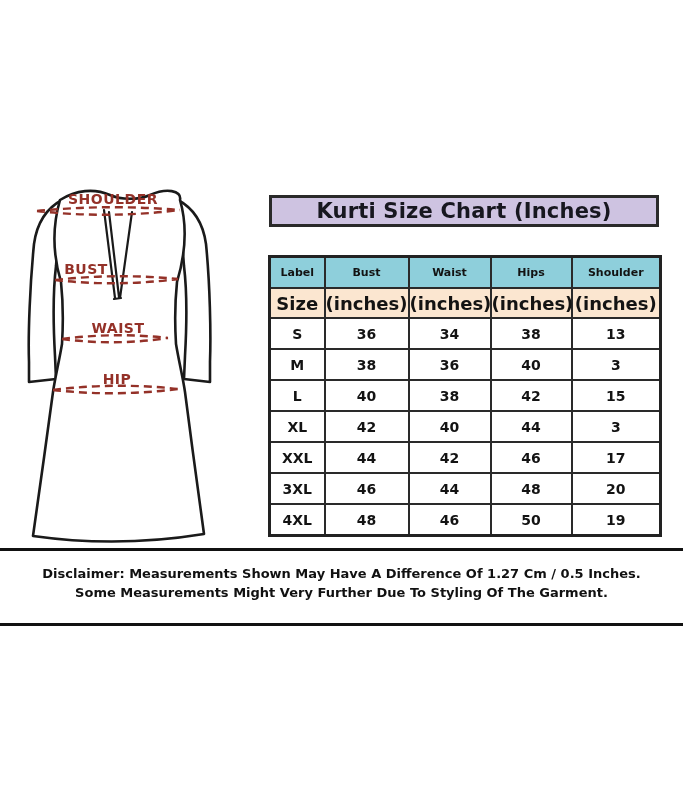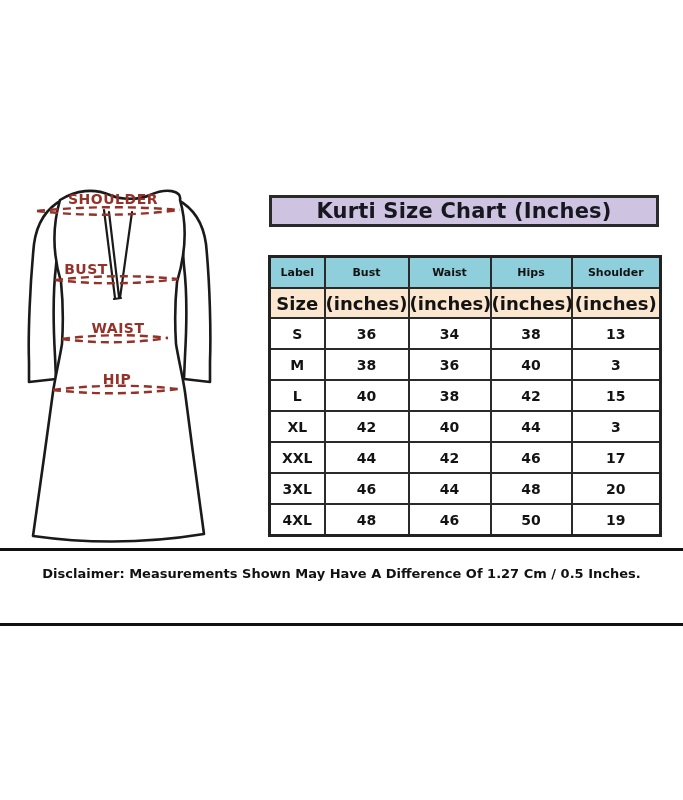--- a/index.html
+++ b/index.html
@@ -188,16 +188,17 @@
         <td>46</td>
         <td>50</td>
         <td>19</td>
       </tr>
     </tbody>
   </table>
 
   <div class="rule rule-top"></div>
   <div class="disclaimer">
     <div>Disclaimer: Measurements Shown May Have A Difference Of 1.27 Cm / 0.5 Inches.</div>
+    <div>Some Measurements Might Very Further Due To Styling Of The Garment.</div>
   </div>
   <div class="rule rule-bottom"></div>
 
 </div>
 
 </body></html>

